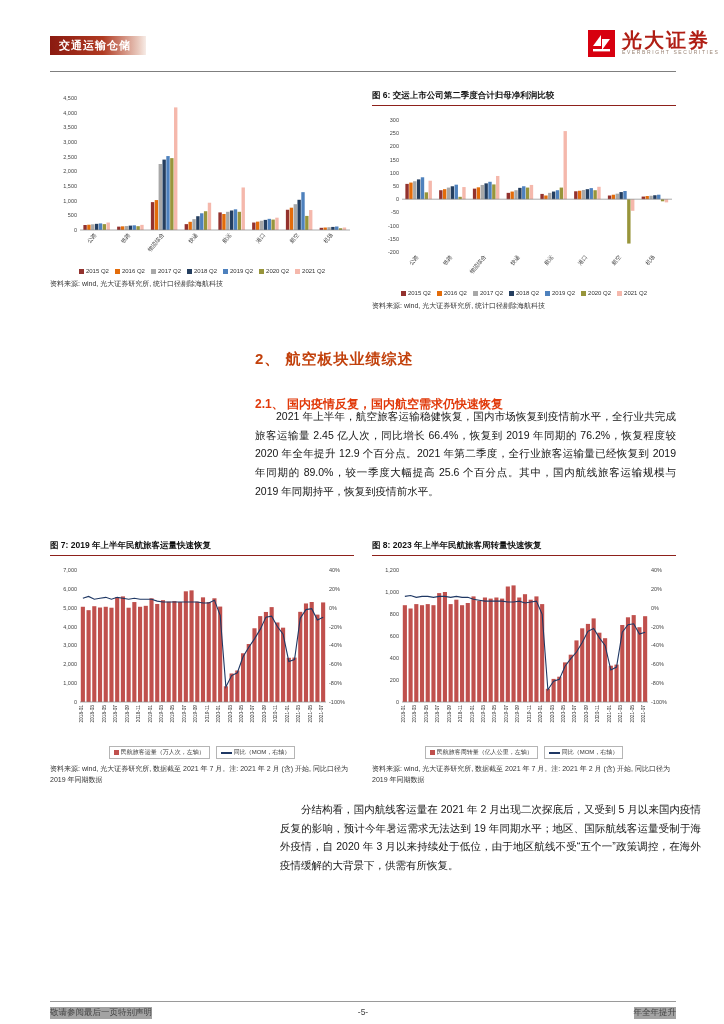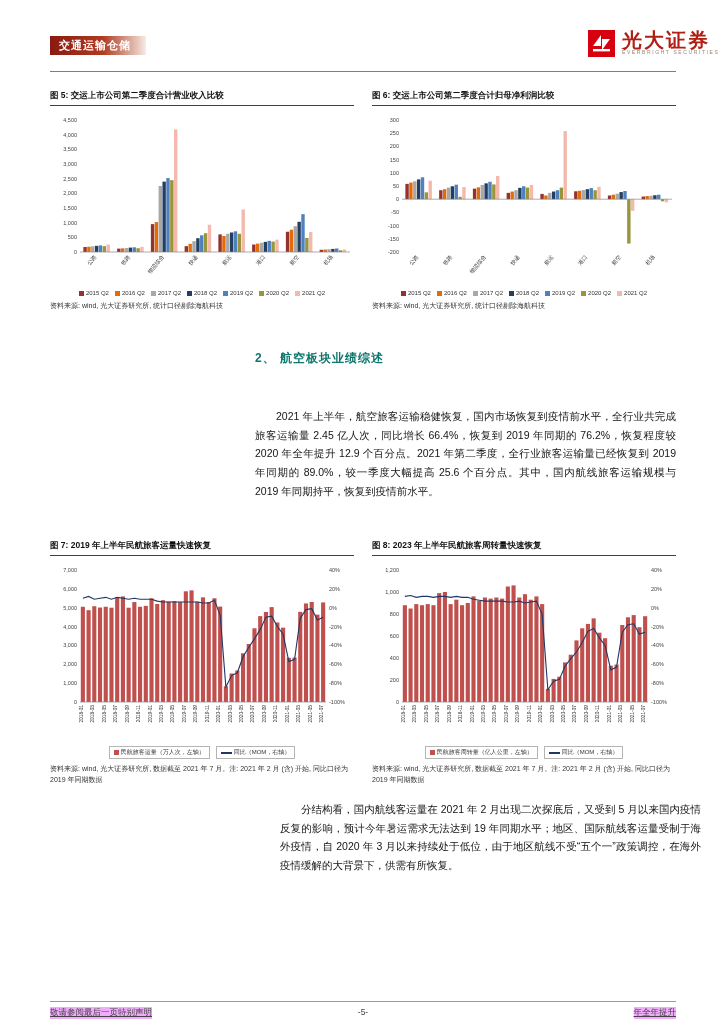--- a/index.html
+++ b/index.html
@@ -26,33 +26,33 @@
   .figtitle{font-size:8.5px;font-weight:bold;color:#111;padding-bottom:3px;
             border-bottom:1.5px solid #8e211b;margin-bottom:6px;}
   .legend{display:flex;justify-content:center;align-items:center;gap:6px;margin-top:2px;flex-wrap:wrap;}
   .lg-item{display:flex;align-items:center;gap:2px;font-size:6px;color:#333;}
   .lg-item.boxed{border:1px solid #b5b5b5;padding:1px 4px;}
   .sw-sq{width:5px;height:5px;display:inline-block;}
   .sw-ln{width:11px;height:2px;display:inline-block;}
   .figsource{font-size:7px;color:#333;margin-top:5px;line-height:1.5;}
 
   
-  .h2{position:absolute;left:255px;top:350px;font-size:12px;font-weight:bold;color:#0f766e;letter-spacing:1px;}
+  .h2{position:absolute;left:255px;top:350px;font-size:15px;font-weight:bold;color:#c2410c;letter-spacing:1px;}
   .h3{position:absolute;left:255px;top:396px;font-size:12px;font-weight:bold;color:#e13a0b;}
   .para{position:absolute;left:255px;width:421px;font-size:10.5px;line-height:1.78;
         text-align:justify;text-indent:2em;color:#141414;}
   .para.p1{top:407px;}
   .para.p2{top:800px;margin-left:25px;}
 
   
   .foot-rule{position:absolute;left:50px;top:1001px;width:626px;height:1px;background:#9a9a9a;}
   .footer{position:absolute;left:50px;top:1007px;width:626px;display:flex;
           justify-content:space-between;font-size:8.5px;color:#444;}
   .footer .fc{position:absolute;left:0;right:0;text-align:center;}
-  .footer .fl,.footer .fr{position:relative;z-index:1;background:#f0abfc;text-decoration:underline;}
+  .footer .fl,.footer .fr{position:relative;z-index:1;background:#a3a3a3;}
 
   svg text{font-family:"Liberation Sans","DejaVu Sans",sans-serif;}
 </style>
 </head>
 <body>
 
 <div class="page">
 
   <div class="cat-bar">交通运输仓储</div>
   <div class="brand">
@@ -66,21 +66,20 @@
     </div>
     <div class="brand-txt">
       <span class="brand-cn">光大证券</span>
       <span class="brand-en">EVERBRIGHT SECURITIES</span>
     </div>
   </div>
   <div class="top-rule"></div>
 
   <div class="figrow row1">
     <div class="figcol">
-      <div class="figtitle">图 5: 交运上市公司第二季度合计营业收入比较</div>
       <svg width="304" height="172">
           <text x="27" y="142" font-size="5.5" fill="#444" text-anchor="end">0</text>
           <text x="27" y="127.33333333333333" font-size="5.5" fill="#444" text-anchor="end">500</text>
           <text x="27" y="112.66666666666667" font-size="5.5" fill="#444" text-anchor="end">1,000</text>
           <text x="27" y="98" font-size="5.5" fill="#444" text-anchor="end">1,500</text>
           <text x="27" y="83.33333333333334" font-size="5.5" fill="#444" text-anchor="end">2,000</text>
           <text x="27" y="68.66666666666666" font-size="5.5" fill="#444" text-anchor="end">2,500</text>
           <text x="27" y="54" font-size="5.5" fill="#444" text-anchor="end">3,000</text>
           <text x="27" y="39.33333333333333" font-size="5.5" fill="#444" text-anchor="end">3,500</text>
           <text x="27" y="24.666666666666664" font-size="5.5" fill="#444" text-anchor="end">4,000</text>
@@ -291,20 +290,21 @@
           <span class="lg-item">
             <span class="sw-sq" style="background:#f5b8ac"></span>
             <span>2021 Q2</span>
           </span>
         </div>
       <div class="figsource">资料来源: wind, 光大证券研究所, 统计口径剔除海航科技</div>
     </div>
   </div>
 
   <div class="h2">2、 航空板块业绩综述</div>
+  <div class="h3">2.1、 国内疫情反复，国内航空需求仍快速恢复</div>
   <div class="para p1">2021 年上半年，航空旅客运输稳健恢复，国内市场恢复到疫情前水平，全行业共完成旅客运输量 2.45 亿人次，同比增长 66.4%，恢复到 2019 年同期的 76.2%，恢复程度较 2020 年全年提升 12.9 个百分点。2021 年第二季度，全行业旅客运输量已经恢复到 2019 年同期的 89.0%，较一季度大幅提高 25.6 个百分点。其中，国内航线旅客运输规模与 2019 年同期持平，恢复到疫情前水平。</div>
 
   <div class="figrow row2">
     <div class="figcol">
       <div class="figtitle">图 7: 2019 年上半年民航旅客运量快速恢复</div>
       <svg width="304" height="178">
           <text x="27" y="142" font-size="5.5" fill="#444" text-anchor="end">0</text>
           <text x="27" y="123.14285714285714" font-size="5.5" fill="#444" text-anchor="end">1,000</text>
           <text x="27" y="104.28571428571429" font-size="5.5" fill="#444" text-anchor="end">2,000</text>
           <text x="27" y="85.42857142857143" font-size="5.5" fill="#444" text-anchor="end">3,000</text>

